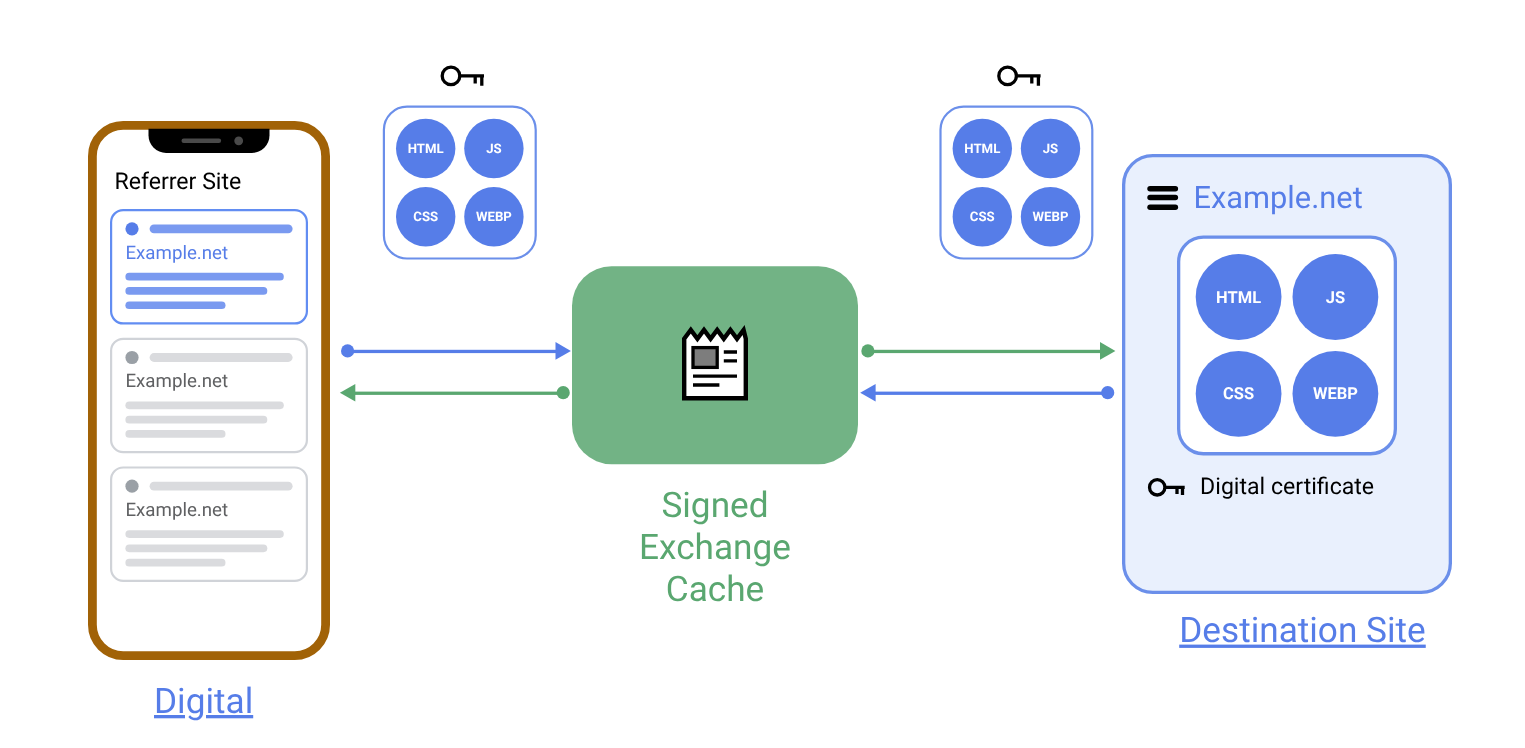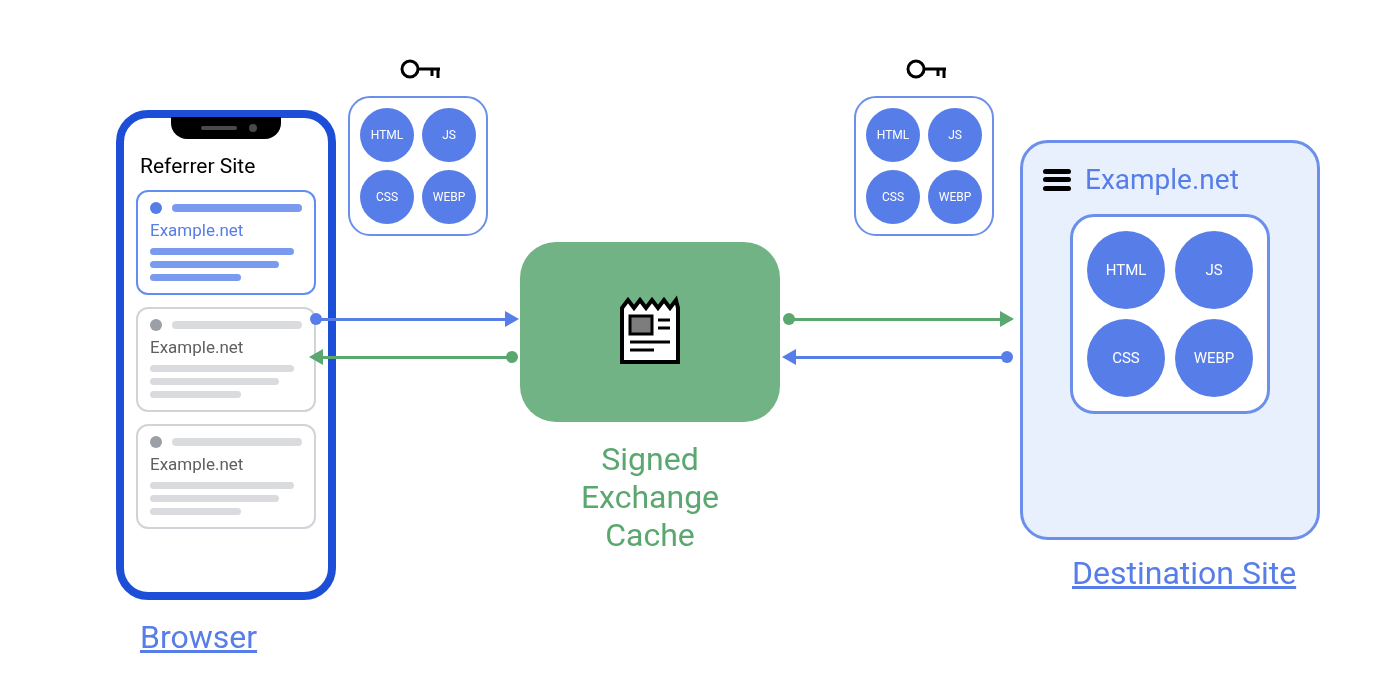--- a/index.html
+++ b/index.html
@@ -12,24 +12,23 @@
 }
 .stage { position: relative; width: 100%; height: 100%; }
 
 
 .phone {
   position: absolute;
   left: 80px;
   top: 110px;
   width: 220px;
   height: 490px;
-  border: 8px solid #1d4ed8;
+  border: 8px solid #a16207;
   border-radius: 32px;
   background: #fff;
-  margin-left: 36px;
 }
 .phone-notch {
   position: absolute;
   top: -1px; left: 50%;
   transform: translateX(-50%);
   width: 110px; height: 22px;
   background: #000;
   border-radius: 0 0 16px 16px;
 }
 .phone-notch::before {
@@ -96,21 +95,21 @@
   padding: 10px;
 }
 .res {
   background: #567de8;
   border-radius: 50%;
   display: flex;
   align-items: center;
   justify-content: center;
   color: #fff;
   font-size: 12px;
-  font-weight: 400;
+  font-weight: 700;
 }
 .res.big { font-size: 15px; }
 
 .key-icon {
   position: absolute;
 }
 
 
 .cache {
   position: absolute;
@@ -224,21 +223,21 @@
           </div>
         <div class="card-title">Example.net</div>
         <div class="card-body">
           <div class="gline w1"></div>
           <div class="gline w2"></div>
           <div class="gline w3"></div>
         </div>
       </div>
     </div>
   </div>
-  <div class="label blue" style="left:140px; top:618px;">Browser</div>
+  <div class="label blue" style="left:140px; top:618px;">Digital</div>
 
   <svg class="key-icon" style="left:400px; top:54px;" width="44" height="30">
     <circle cx="10" cy="15" r="8" fill="none" stroke="#000" stroke-width="3"></circle>
     <path d="M18 15 H40 M32 15 V22 M38 15 V24" stroke="#000" stroke-width="3" fill="none"></path>
   </svg>
   <svg class="key-icon" style="left:906px; top:54px;" width="44" height="30">
     <circle cx="10" cy="15" r="8" fill="none" stroke="#000" stroke-width="3"></circle>
     <path d="M18 15 H40 M32 15 V22 M38 15 V24" stroke="#000" stroke-width="3" fill="none"></path>
   </svg>
 
@@ -293,16 +292,23 @@
           <div></div>
         </div>
       <div class="dest-title">Example.net</div>
     </div>
     <div class="dest-bundle">
       <div class="res big">HTML</div>
       <div class="res big">JS</div>
       <div class="res big">CSS</div>
       <div class="res big">WEBP</div>
     </div>
+    <div class="dest-footer">
+      <svg width="38" height="26">
+        <circle cx="9" cy="13" r="7" fill="none" stroke="#000" stroke-width="3"></circle>
+        <path d="M16 13 H34 M27 13 V19 M32 13 V20" stroke="#000" stroke-width="3" fill="none"></path>
+      </svg>
+      <div class="dest-footer-text">Digital certificate</div>
+    </div>
   </div>
   <div class="label blue" style="left:1072px; top:554px;">Destination Site</div>
 
 </div>
 
 </body></html>

